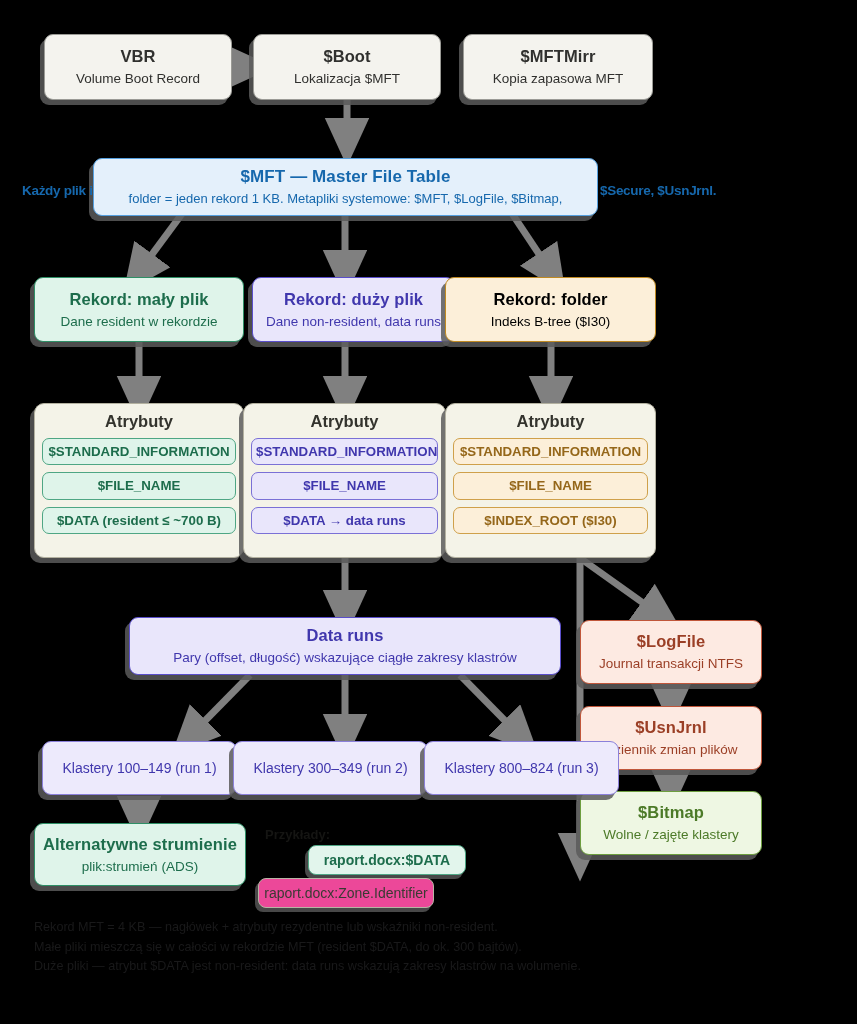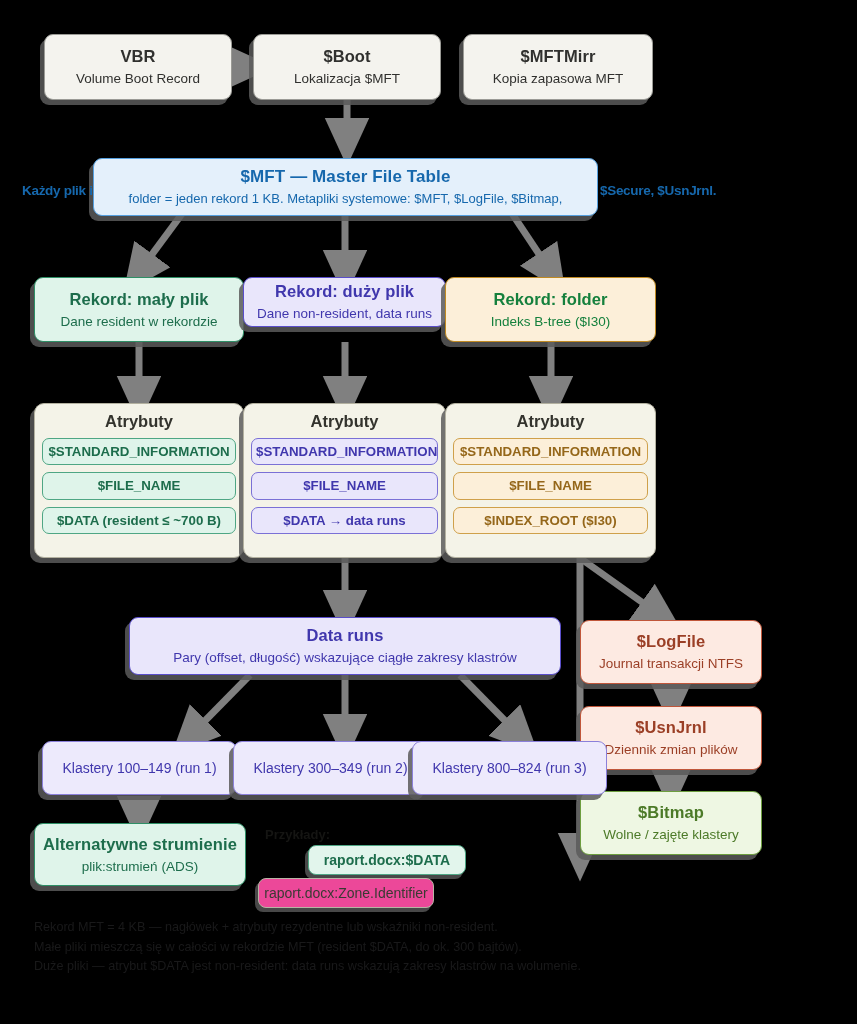--- a/index.html
+++ b/index.html
@@ -67,21 +67,21 @@
   .p-blue   { background:#e4f0fb; border-color:#56a0df; }
   .p-blue   .t, .p-blue .s   { color:#1668ad; }
 
   .p-green  { background:#dff4ea; border-color:#2e8f66; }
   .p-green  .t, .p-green .s  { color:#1d6d4c; }
 
   .p-purple { background:#e9e6fb; border-color:#5a4ecb; }
   .p-purple .t, .p-purple .s { color:#4037ad; }
 
   .p-orange { background:#fcefd9; border-color:#c08a22; }
-  .p-orange .t, .p-orange .s { color:#15803d; }
+  .p-orange .t, .p-orange .s { color:#000000; }
 
   .p-red    { background:#fdeae2; border-color:#c0563a; }
   .p-red    .t, .p-red .s    { color:#9b3f26; }
 
   .p-lgreen { background:#eef7e3; border-color:#6d9e3f; }
   .p-lgreen .t, .p-lgreen .s { color:#4c7a28; }
 
   
   .group {
     position: absolute;
@@ -121,21 +121,21 @@
   
   #n-vbr      { left:44px;  top:34px;  width:188px; height:66px; }
   #n-boot     { left:253px; top:34px;  width:188px; height:66px; }
   #n-mftmirr  { left:463px; top:34px;  width:190px; height:66px; }
 
   #n-mft      { left:93px;  top:145px; width:505px; height:58px;margin-top:13px; }
   #n-mft .t   { font-size:17px; }
   #n-mft .s   { font-size:13px; }
 
   #n-small  { left:34px;  top:277px; width:210px; height:65px; }
-  #n-big    { left:243px; top:277px; width:203px; height:50px; }
+  #n-big    { left:252px; top:277px; width:203px; height:65px; }
   #n-folder { left:445px; top:277px; width:211px; height:65px; }
 
   #g-small  { left:34px;  top:403px; width:210px; height:155px; }
   #g-big    { left:243px; top:403px; width:203px; height:155px; }
   #g-folder { left:445px; top:403px; width:211px; height:155px; }
 
   #n-druns  { left:129px; top:617px; width:432px; height:58px; }
 
   .cl {
     position: absolute;
@@ -148,21 +148,21 @@
     font-size: 14px;
     display: flex;
     align-items: center;
     justify-content: center;
     white-space: nowrap;
     overflow: hidden;
     box-shadow: -4px 5px 0 0 rgba(90,90,90,0.85);
   }
   #cl1 { left:42px;  top:741px; width:195px; z-index:3; }
   #cl2 { left:233px; top:741px; width:195px; z-index:4; }
-  #cl3 { left:412px; top:741px; width:195px; z-index:5; }
+  #cl3 { left:424px; top:741px; width:195px; z-index:5; }
 
   #n-log    { left:580px; top:620px; width:182px; height:64px;align-items:center; }
   #n-usn    { left:580px; top:706px; width:182px; height:64px; }
   #n-bitmap { left:580px; top:791px; width:182px; height:64px; }
 
   #n-ads    { left:34px;  top:823px; width:212px; height:63px; }
 
   .stream {
     position: absolute;
     z-index: 4;

